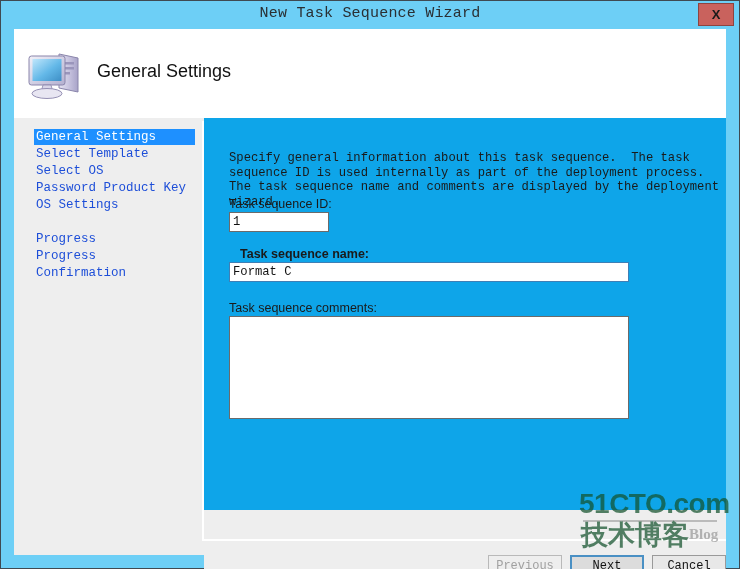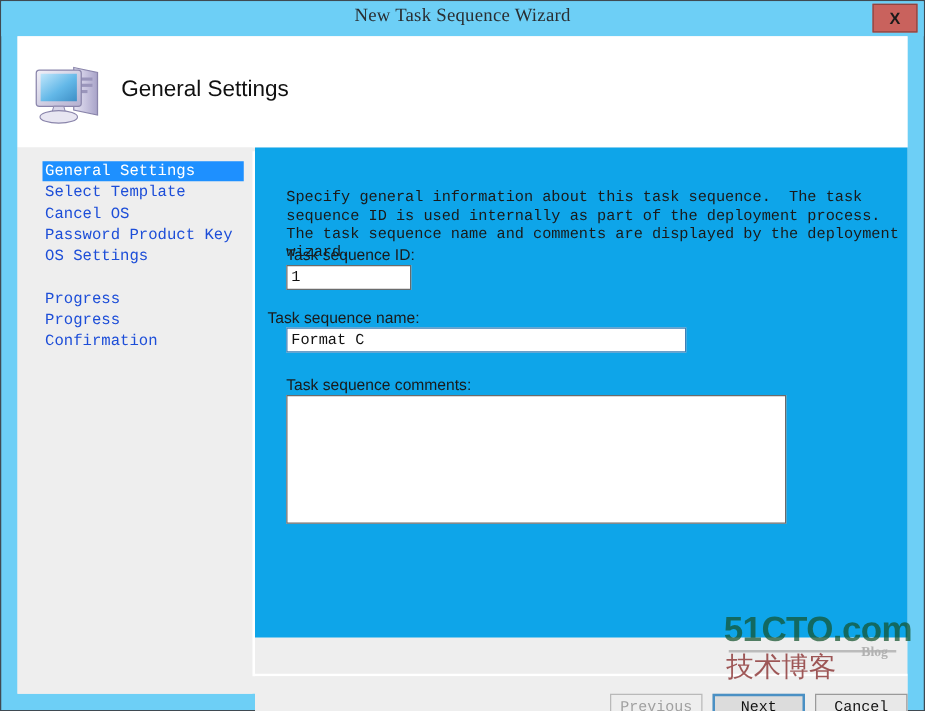--- a/index.html
+++ b/index.html
@@ -32,21 +32,21 @@
     height: 28px;
     background: #6dcff6;
   }
   #title-text {
     position: absolute;
     left: 0; top: 4px;
     width: 738px;
     text-align: center;
     font-size: 15px;
     color: #2a2f33;
-    font-family: Liberation Serif, serif;
+    font-family: Liberation Mono, monospace;
     letter-spacing: 0.2px;
   }
   #close-button {
     position: absolute;
     right: 5px; top: 2px;
     width: 36px;
     height: 23px;
     background: #c9625d;
     border: 1px solid #8d4440;
     box-sizing: border-box;
@@ -173,22 +173,22 @@
     background: #ffffff;
     font-family: "Liberation Mono", "DejaVu Sans Mono", monospace;
     font-size: 12.2px;
     color: #111111;
     padding: 2px 3px;
     outline: none;
   }
   #id-label  { left: 25px; top: 79px; }
   #id-input  { left: 25px; top: 94px; width: 100px; height: 20px;
                border: 1px solid #6b6b6b; }
-  #name-label{ left: 10px; top: 129px; }
-  #name-input{ left: 25px; top: 144px; width: 320px; height: 20px;
+  #name-label{ left: 36px; top: 129px; font-weight: bold; }
+  #name-input{ left: 25px; top: 144px; width: 400px; height: 20px;
                border: 1px solid #3f7fb5; }
   #comments-label { left: 25px; top: 183px; }
   #comments-input {
     left: 25px; top: 198px; width: 400px; height: 103px;
     border: 1px solid #6b6b6b;
     resize: none;
   }
 
   
   .btn {
@@ -247,30 +247,30 @@
     position: absolute;
     left: 4px; top: 31px;
     width: 134px;
     height: 2px;
     background: #a8a8a8;
   }
   #wm-cn {
     position: absolute;
     left: 2px; top: 32px;
     font-family: "DejaVu Sans", sans-serif;
-    font-size: 22px;
-    font-weight: normal;
-    color: #7f1d1d;
+    font-size: 27px;
+    font-weight: bold;
+    color: #14532d;
     line-height: 28px;
   }
   #wm-blog {
     position: absolute;
-    left: 110px; top: 22px;
+    left: 110px; top: 34px;
     font-family: "Liberation Serif", serif;
-    font-size: 11px;
+    font-size: 15px;
     font-weight: bold;
     color: #9a9a9a;
     line-height: 22px;
   }
 </style>
 </head>
 <body>
 
 <div id="window">
 
@@ -310,21 +310,21 @@
 
         <path d="M17 39 L25 39 L27 46 L15 46 Z" fill="#d8d5e8" stroke="#8a85ab" stroke-width="0.8"></path>
         <ellipse cx="21" cy="47.5" rx="15" ry="5" fill="#e8e6f2" stroke="#8a85ab" stroke-width="0.9"></ellipse>
       </svg>
       <div id="page-title">General Settings</div>
     </div>
 
     <div id="sidebar">
       <div class="nav-item active" style="top:11px">General Settings</div>
       <div class="nav-item" style="top:28px">Select Template</div>
-      <div class="nav-item" style="top:45px">Cancel OS</div>
+      <div class="nav-item" style="top:45px">Select OS</div>
       <div class="nav-item" style="top:62px">Password Product Key</div>
       <div class="nav-item" style="top:79px">OS Settings</div>
       <div class="nav-item" style="top:113px">Progress</div>
       <div class="nav-item" style="top:130px">Progress</div>
       <div class="nav-item" style="top:147px">Confirmation</div>
     </div>
 
     <div id="vsep"></div>
 
     <div id="content">

